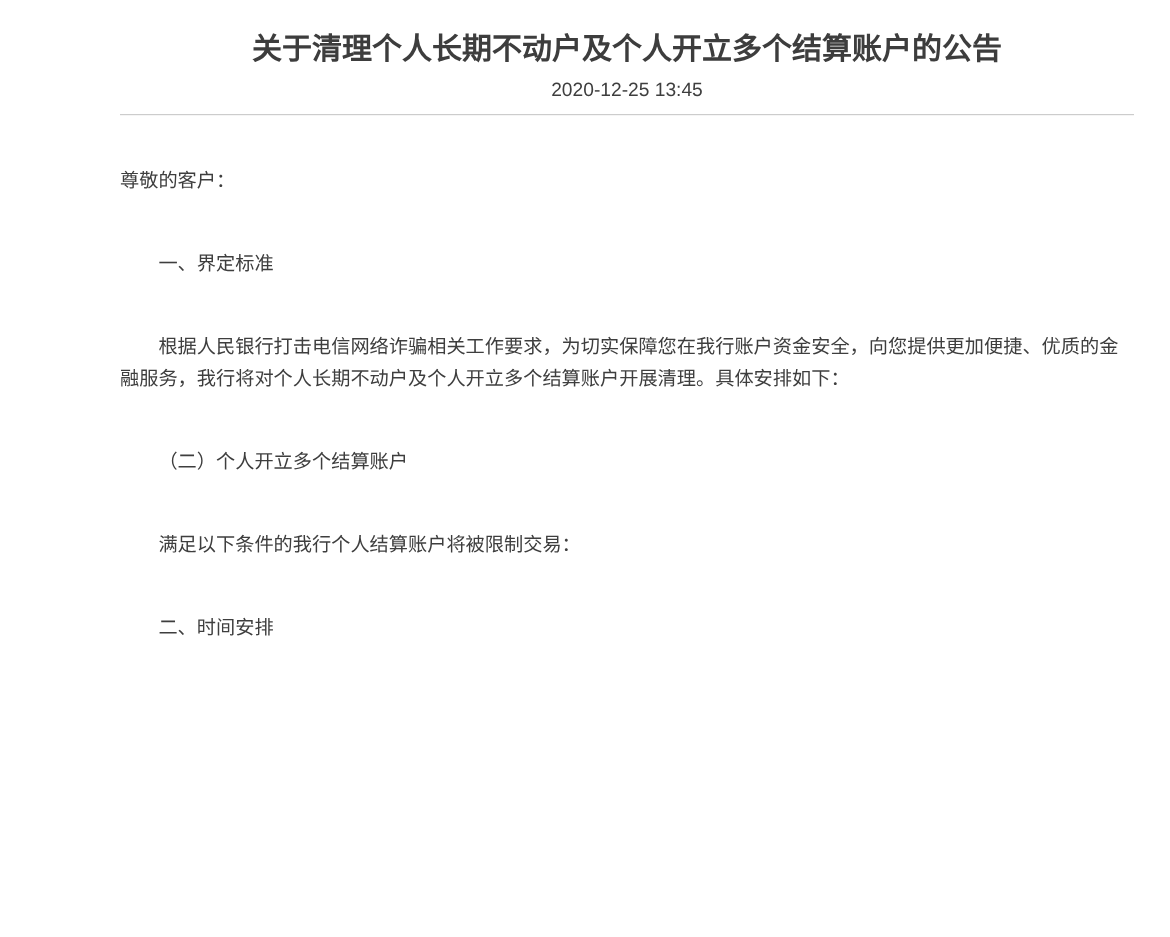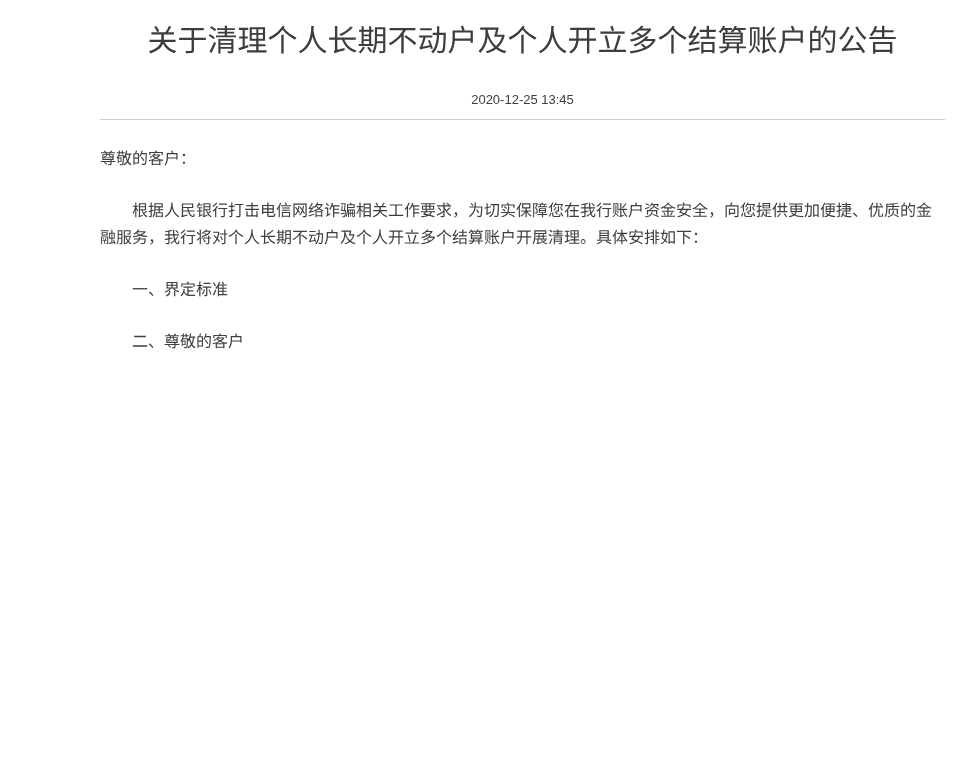--- a/index.html
+++ b/index.html
@@ -12,71 +12,73 @@
     height: 781px;
     overflow: hidden;
     font-family: "Liberation Sans", "DejaVu Sans", sans-serif;
     color: #3e3e3e;
   }
   .page {
     margin-left: 100px;
     width: 845px;
   }
   .doc-title {
-    font-size: 30px;
+    font-size: 25px;
     line-height: 30px;
-    font-weight: 400;
+    font-weight: 700;
     text-align: center;
     color: #3d3d3d;
     margin: 26px 0 0 0;
   }
   .doc-date {
-    font-size: 13px;
+    font-size: 16px;
     line-height: 16px;
     text-align: center;
     color: #3e3e3e;
-    margin-top: 36px;
+    margin-top: 12px;
   }
   .divider {
     border: none;
     border-top: 1px solid #cccccc;
     height: 0;
     margin: 11px 0 0 0;
   }
   .content p {
     font-size: 16px;
     line-height: 27px;
-    margin: 25px 0;
+    margin: 42px 0;
     text-indent: 2em;
     color: #3e3e3e;
   }
   .content p.salutation {
     text-indent: 0;
   }
 </style>
 </head>
 <body>
 
 <div class="page">
   <h1 class="doc-title">关于清理个人长期不动户及个人开立多个结算账户的公告</h1>
 
   <div class="doc-date">2020-12-25 13:45</div>
 
   <hr class="divider">
 
   <div class="content">
     <p class="salutation">尊敬的客户：</p>
 
+    <p>一、界定标准</p>
+
     <p>根据人民银行打击电信网络诈骗相关工作要求，为切实保障您在我行账户资金安全，向您提供更加便捷、优质的金融服务，我行将对个人长期不动户及个人开立多个结算账户开展清理。具体安排如下：</p>
-
-    <p>一、界定标准</p>
 
 
 
 
 
+    <p>（二）个人开立多个结算账户</p>
+
+    <p>满足以下条件的我行个人结算账户将被限制交易：</p>
 
 
-
-    <p>二、尊敬的客户</p>
+    <p>二、时间安排</p>
 
   </div>
 </div>
 
 </body></html>

